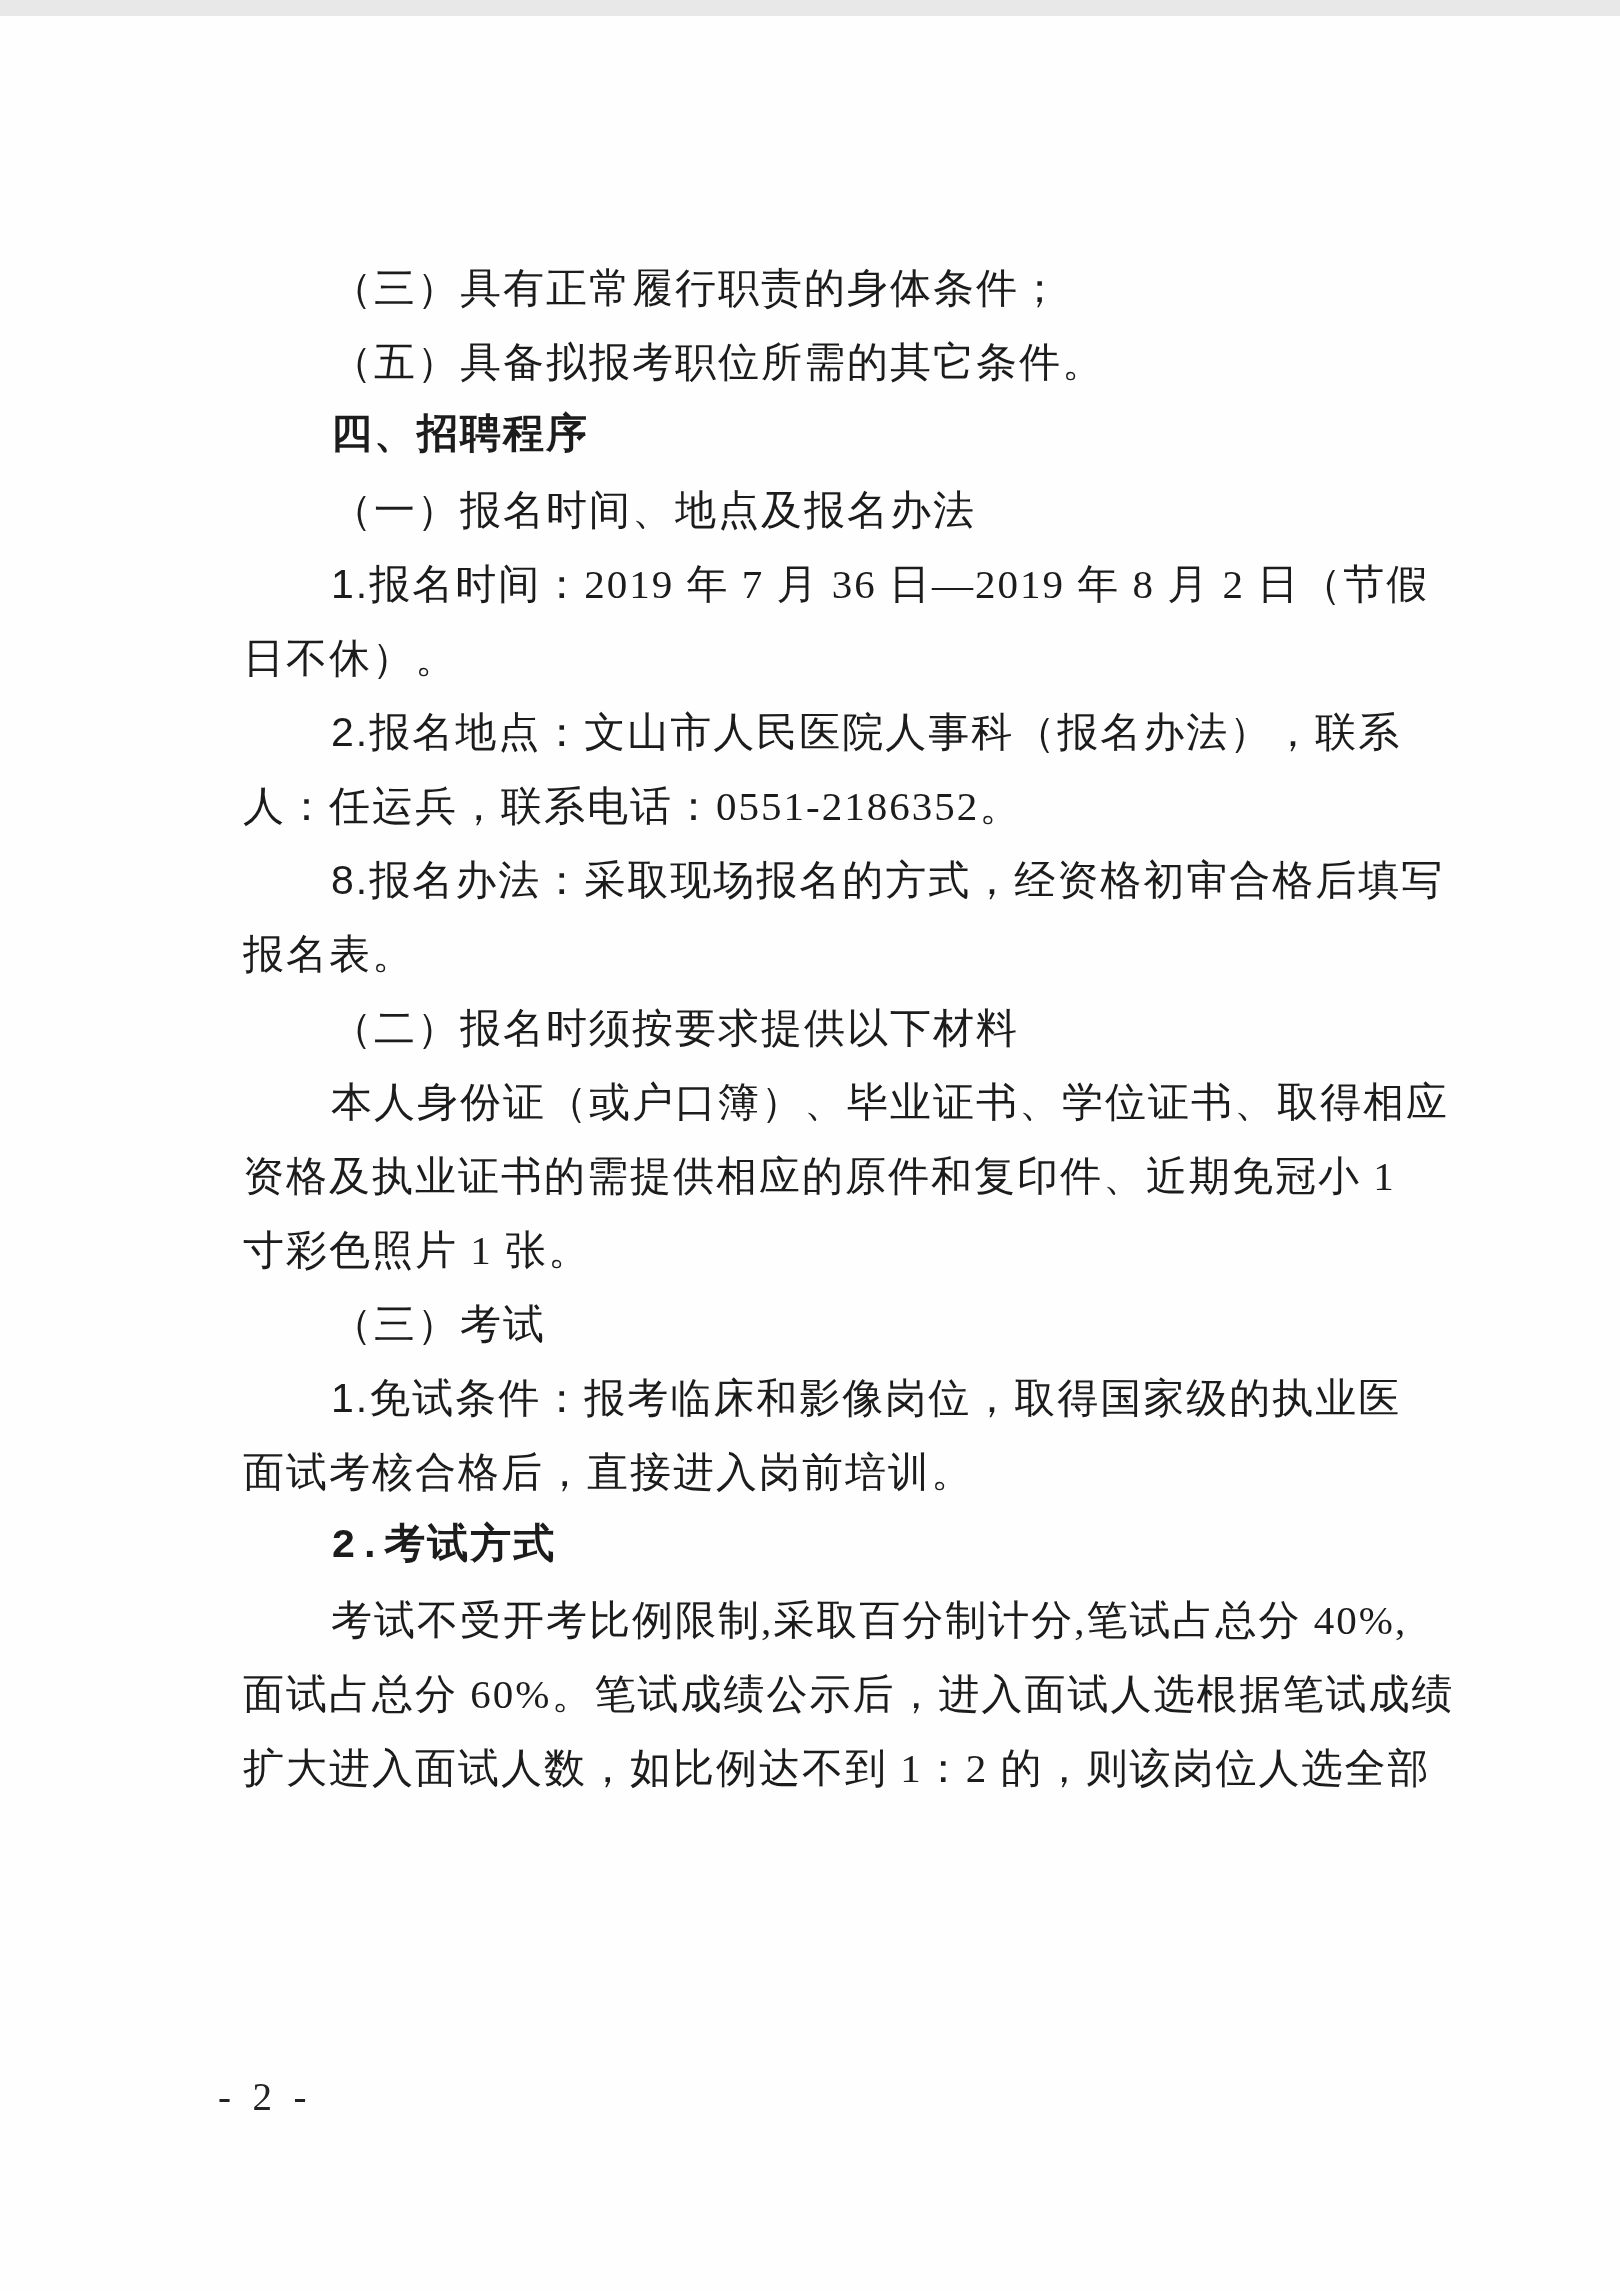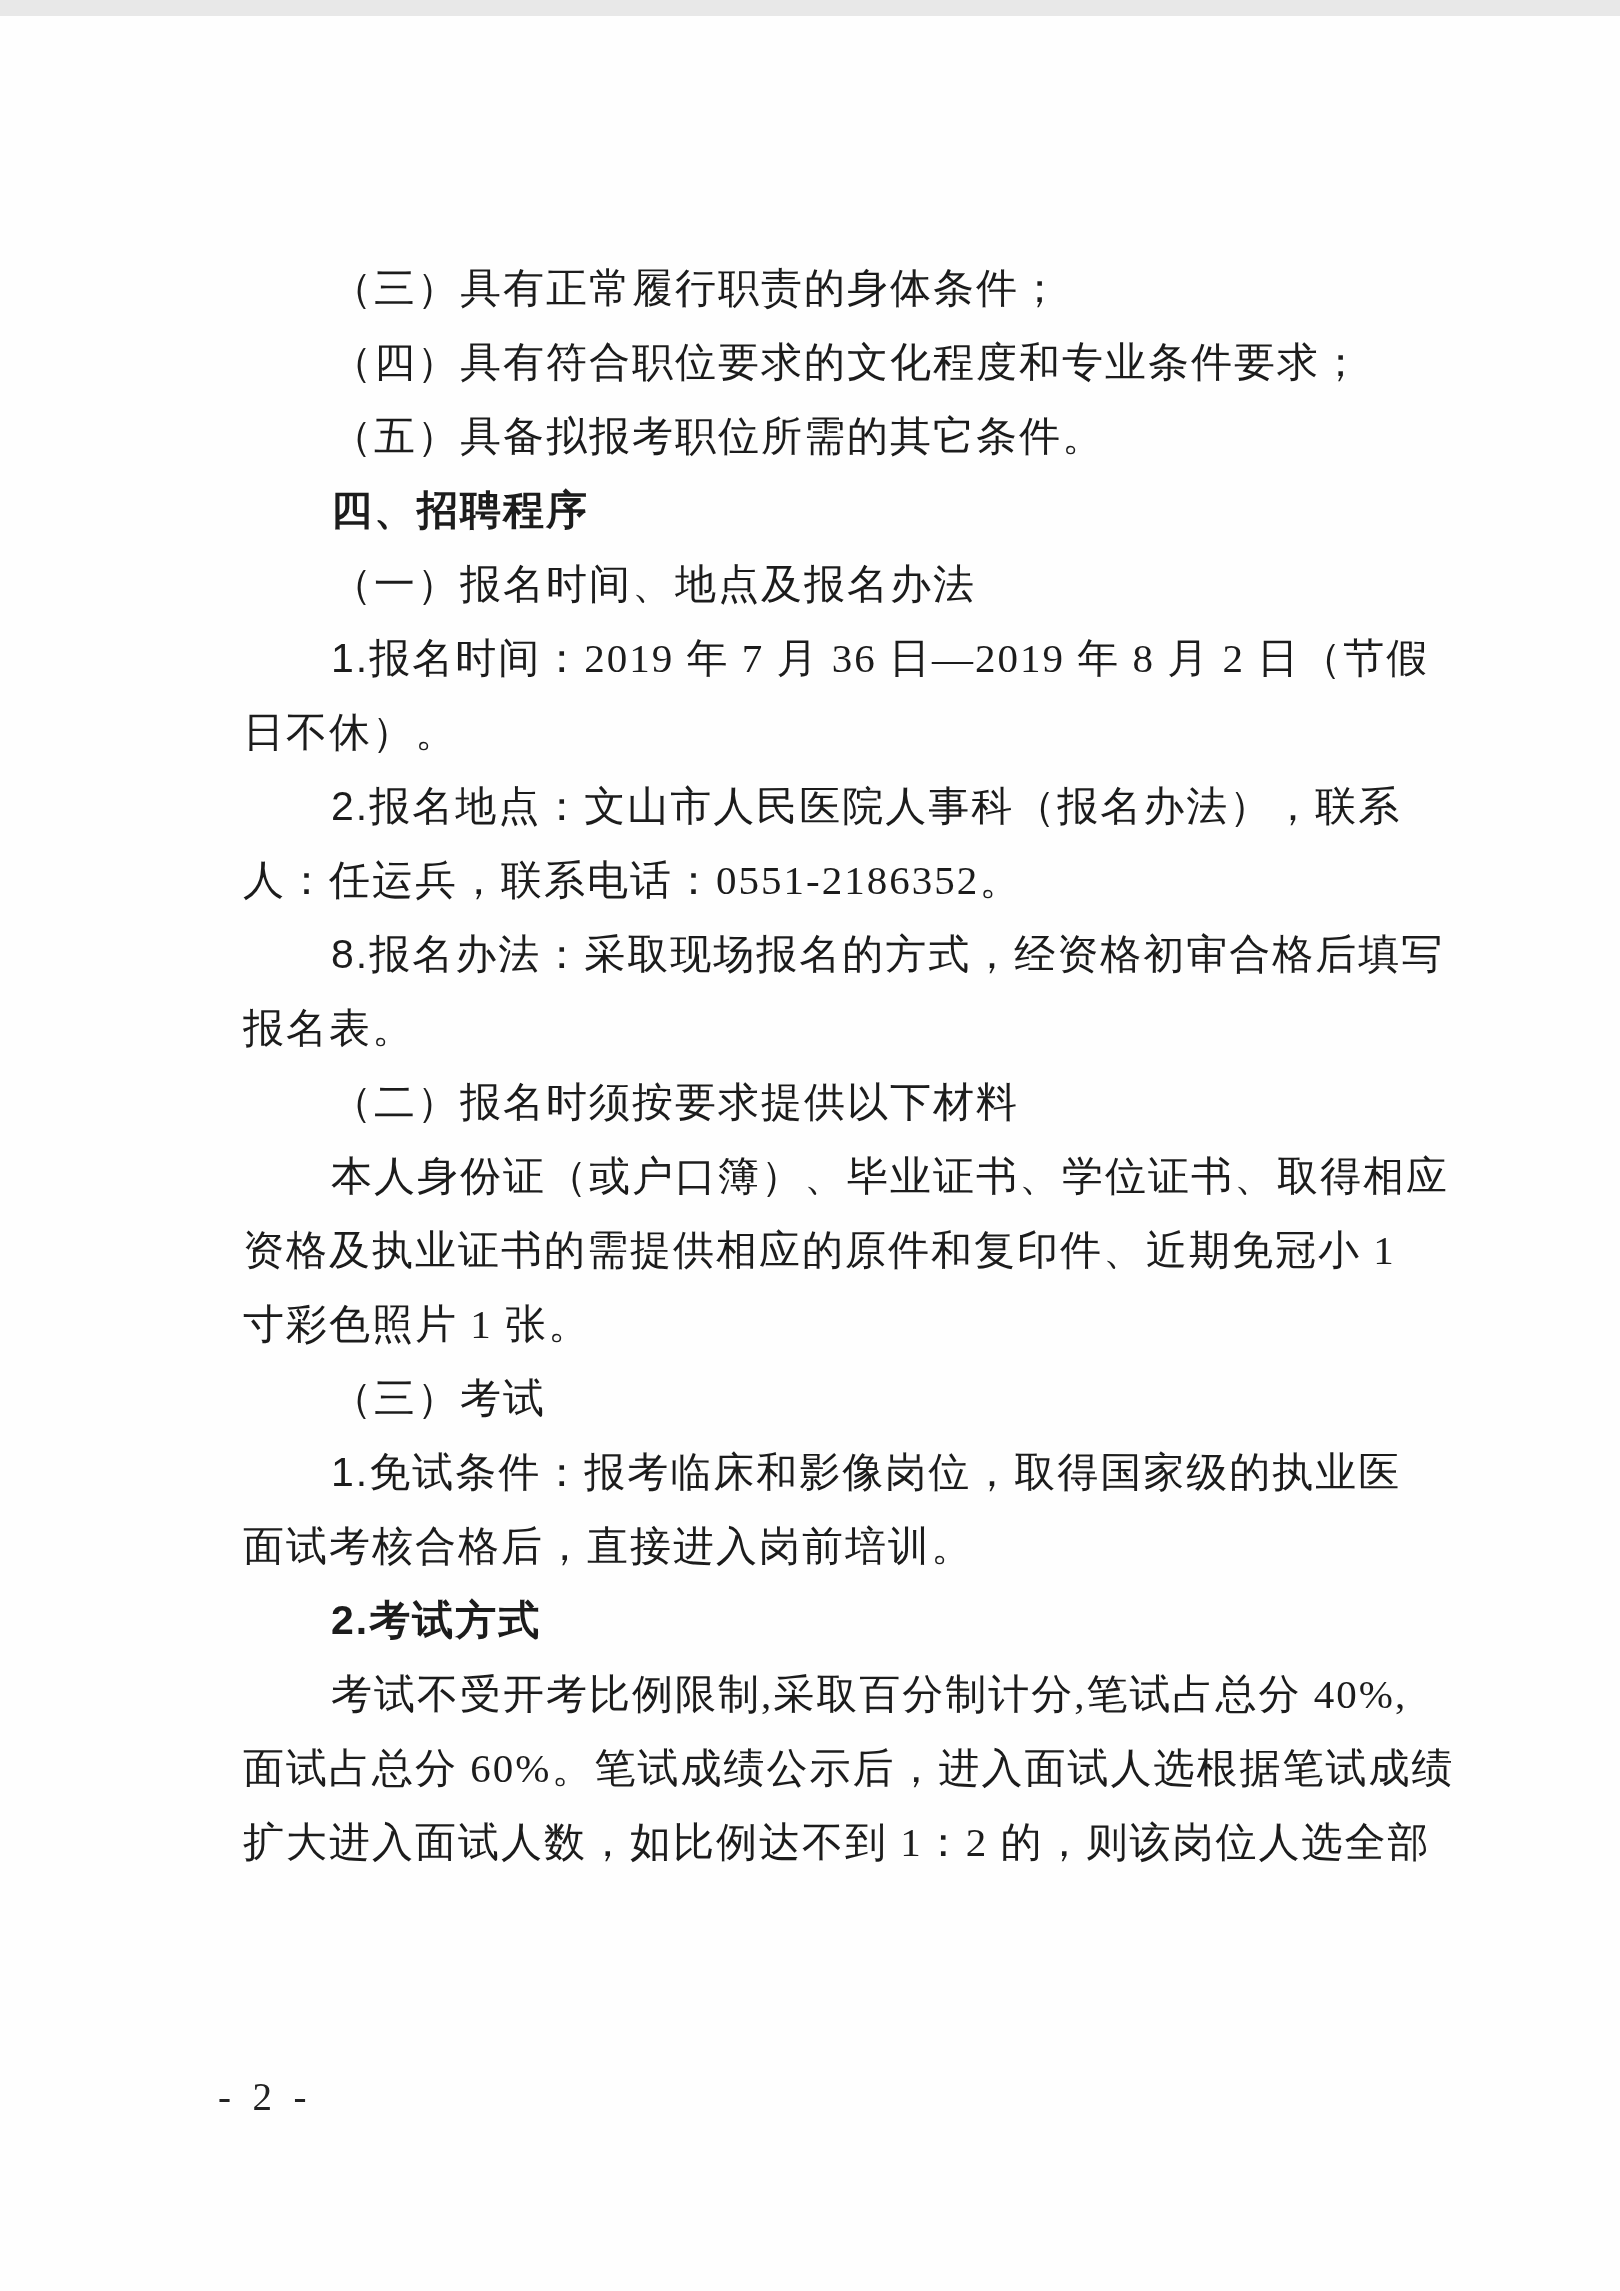--- a/index.html
+++ b/index.html
@@ -33,39 +33,38 @@
   }
   .ind {
     padding-left: 88px;
   }
   .b {
     font-weight: 400;
     font-family: "Liberation Sans", "DejaVu Sans", sans-serif;
   }
   .bold-heading {
     font-weight: 700;
-    font-family: Liberation Sans, sans-serif;
+    font-family: Liberation Mono, monospace;
   }
   .footer {
     position: absolute;
     left: 218px;
     top: 2058px;
     font-size: 39px;
     letter-spacing: 5.9px;
     color: #222222;
   }
 </style>
 </head>
 <body>
 
 <div class="page">
   <div class="textblock">
 
     <div class="ln ind"><span>（三）具有正常履行职责的身体条件；</span></div>
-    <div class="ln ind"><span>（四）具有符合职位要求的文化程度和专业条件要求；</span></div>
     <div class="ln ind"><span>（五）具备拟报考职位所需的其它条件。</span></div>
 
     <div class="ln ind bold-heading"><span>四、招聘程序</span></div>
 
     <div class="ln ind"><span>（一）报名时间、地点及报名办法</span></div>
 
     <div class="ln ind"><span class="b">1.报名时间：</span><span>2019 年 7 月 36 日—2019 年 8 月 2 日（节假</span></div>
     <div class="ln"><span>日不休）。</span></div>
 
     <div class="ln ind"><span class="b">2.报名地点：</span><span>文山市人民医院人事科（报名办法），联系</span></div>

